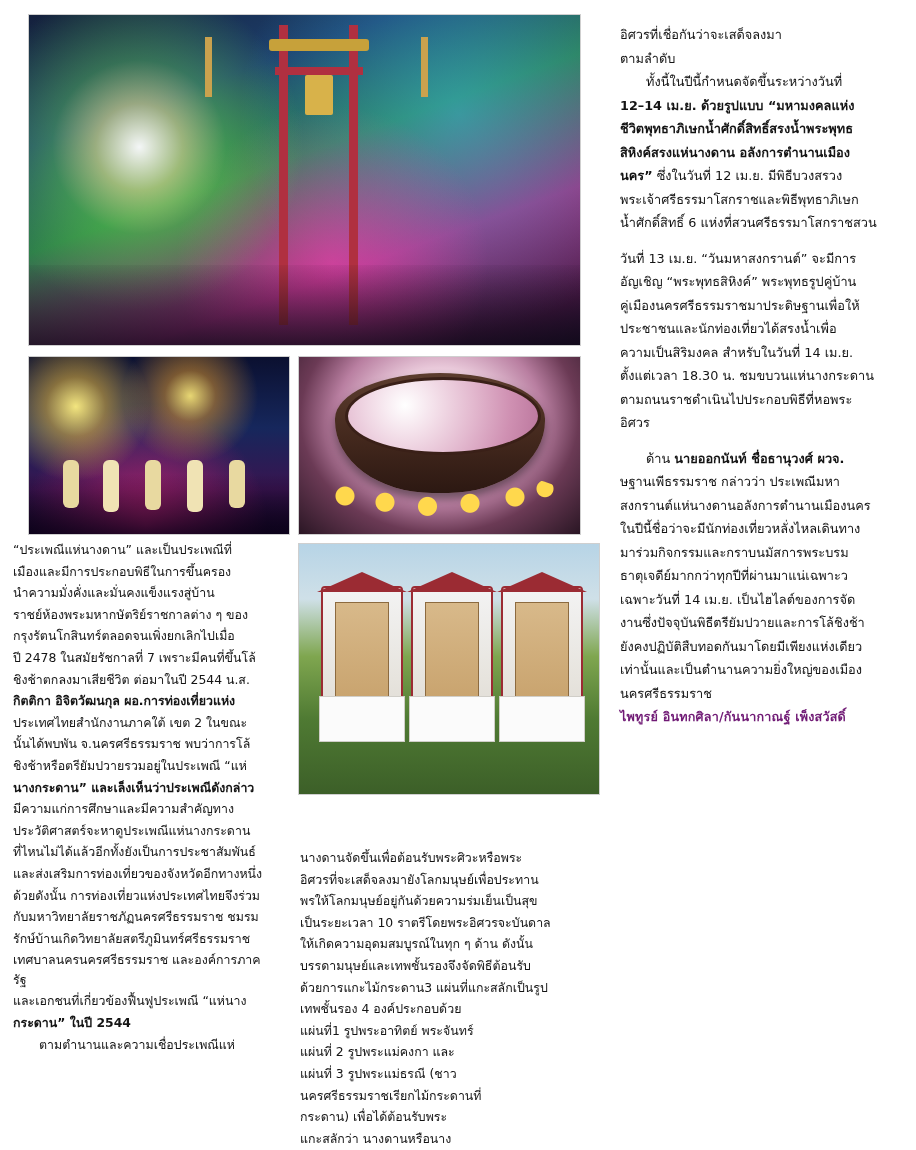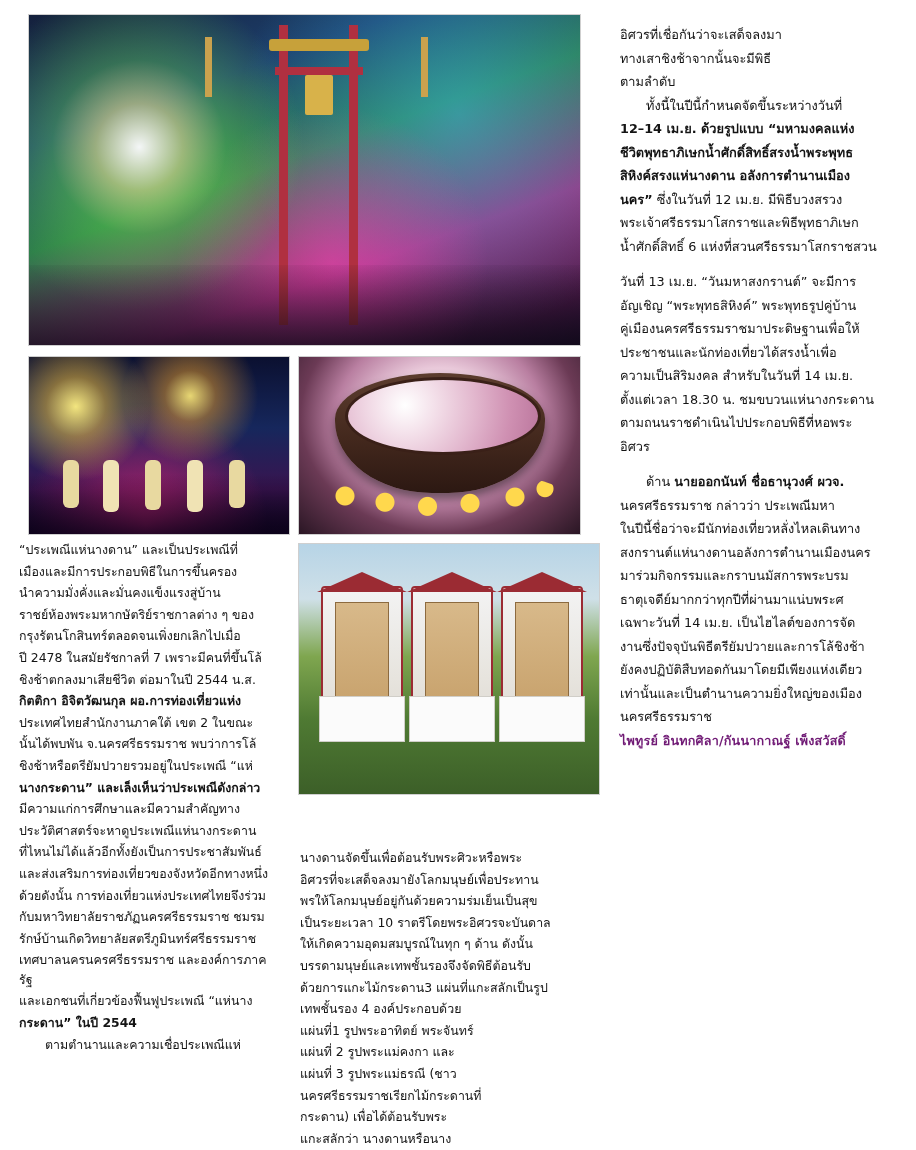--- a/index.html
+++ b/index.html
@@ -176,21 +176,21 @@
   .col {
     position: absolute;
     font-family: "DejaVu Sans", sans-serif;
     color: #141414;
   }
   .col p {
     margin: 0 0 2px 0;
   }
 
   #col-left {
-    left: 19px;
+    left: 13px;
     top: 540px;
     width: 256px;
     font-size: 12.4px;
     line-height: 19.6px;
   }
   #col-mid {
     left: 300px;
     top: 848px;
     width: 255px;
     font-size: 12.4px;
@@ -303,45 +303,44 @@
     <p>แผ่นที่1 รูปพระอาทิตย์ พระจันทร์</p>
     <p>แผ่นที่  2  รูปพระแม่คงกา  และ</p>
     <p>แผ่นที่ 3 รูปพระแม่ธรณี (ชาว</p>
     <p>นครศรีธรรมราชเรียกไม้กระดานที่</p>
     <p>กระดาน)  เพื่อได้ต้อนรับพระ</p>
     <p>แกะสลักว่า นางดานหรือนาง</p>
   </div>
 
   <div class="col" id="col-right">
     <p>อิศวรที่เชื่อกันว่าจะเสด็จลงมา</p>
-    <p>ทางเสาชิงช้าจากนั้นจะมีพิธี</p>
     <p>ตามลำดับ</p>
     <p class="indent">ทั้งนี้ในปีนี้กำหนดจัดขึ้นระหว่างวันที่</p>
     <p class="b">12–14 เม.ย. ด้วยรูปแบบ “มหามงคลแห่ง</p>
     <p class="b">ชีวิตพุทธาภิเษกน้ำศักดิ์สิทธิ์สรงน้ำพระพุทธ</p>
     <p class="b">สิหิงค์สรงแห่นางดาน อลังการตำนานเมือง</p>
     <p><span class="b">นคร”</span><span> ซึ่งในวันที่ 12 เม.ย. มีพิธีบวงสรวง</span></p>
     <p>พระเจ้าศรีธรรมาโสกราชและพิธีพุทธาภิเษก</p>
     <p>น้ำศักดิ์สิทธิ์ 6 แห่งที่สวนศรีธรรมาโสกราชสวน</p>
     <p style="height:10px;"></p>
     <p>วันที่ 13 เม.ย. “วันมหาสงกรานต์” จะมีการ</p>
     <p>อัญเชิญ “พระพุทธสิหิงค์” พระพุทธรูปคู่บ้าน</p>
     <p>คู่เมืองนครศรีธรรมราชมาประดิษฐานเพื่อให้</p>
     <p>ประชาชนและนักท่องเที่ยวได้สรงน้ำเพื่อ</p>
     <p>ความเป็นสิริมงคล สำหรับในวันที่ 14 เม.ย.</p>
     <p>ตั้งแต่เวลา 18.30 น. ชมขบวนแห่นางกระดาน</p>
     <p>ตามถนนราชดำเนินไปประกอบพิธีที่หอพระ</p>
     <p>อิศวร</p>
     <p style="height:10px;"></p>
     <p class="indent"><span>ด้าน </span><span class="b">นายออกนันท์ ชื่อธานุวงศ์ ผวจ.</span></p>
-    <p>นครศรีธรรมราช กล่าวว่า ประเพณีมหา</p>
+    <p>ษฐานเพีธรรมราช กล่าวว่า ประเพณีมหา</p>
+    <p>สงกรานต์แห่นางดานอลังการตำนานเมืองนคร</p>
     <p>ในปีนี้ชื่อว่าจะมีนักท่องเที่ยวหลั่งไหลเดินทาง</p>
-    <p>สงกรานต์แห่นางดานอลังการตำนานเมืองนคร</p>
     <p>มาร่วมกิจกรรมและกราบนมัสการพระบรม</p>
-    <p>ธาตุเจดีย์มากกว่าทุกปีที่ผ่านมาแน่บพระศ</p>
+    <p>ธาตุเจดีย์มากกว่าทุกปีที่ผ่านมาแน่เฉพาะว</p>
     <p>เฉพาะวันที่ 14 เม.ย. เป็นไฮไลต์ของการจัด</p>
     <p>งานซึ่งปัจจุบันพิธีตรียัมปวายและการโล้ชิงช้า</p>
     <p>ยังคงปฏิบัติสืบทอดกันมาโดยมีเพียงแห่งเดียว</p>
     <p>เท่านั้นและเป็นตำนานความยิ่งใหญ่ของเมือง</p>
     <p>นครศรีธรรมราช</p>
     <p class="byline">ไพทูรย์  อินทกศิลา/กันนากาณฐ์ เพ็งสวัสดิ์</p>
   </div>
 
 </div>
 

